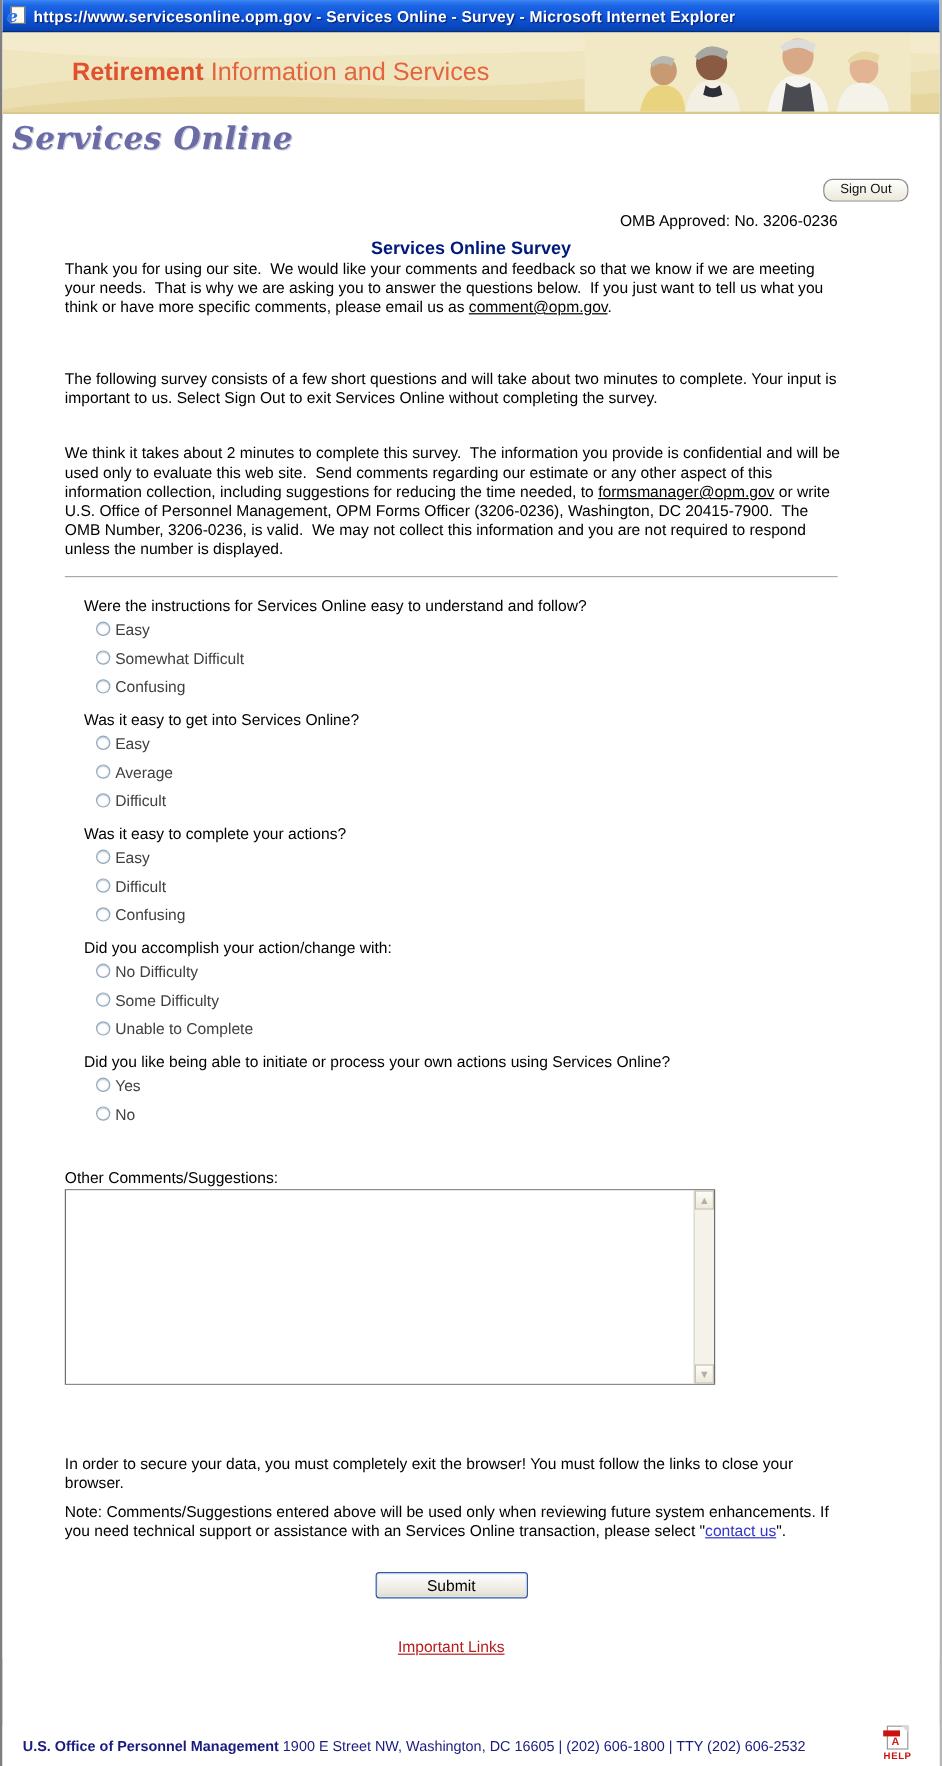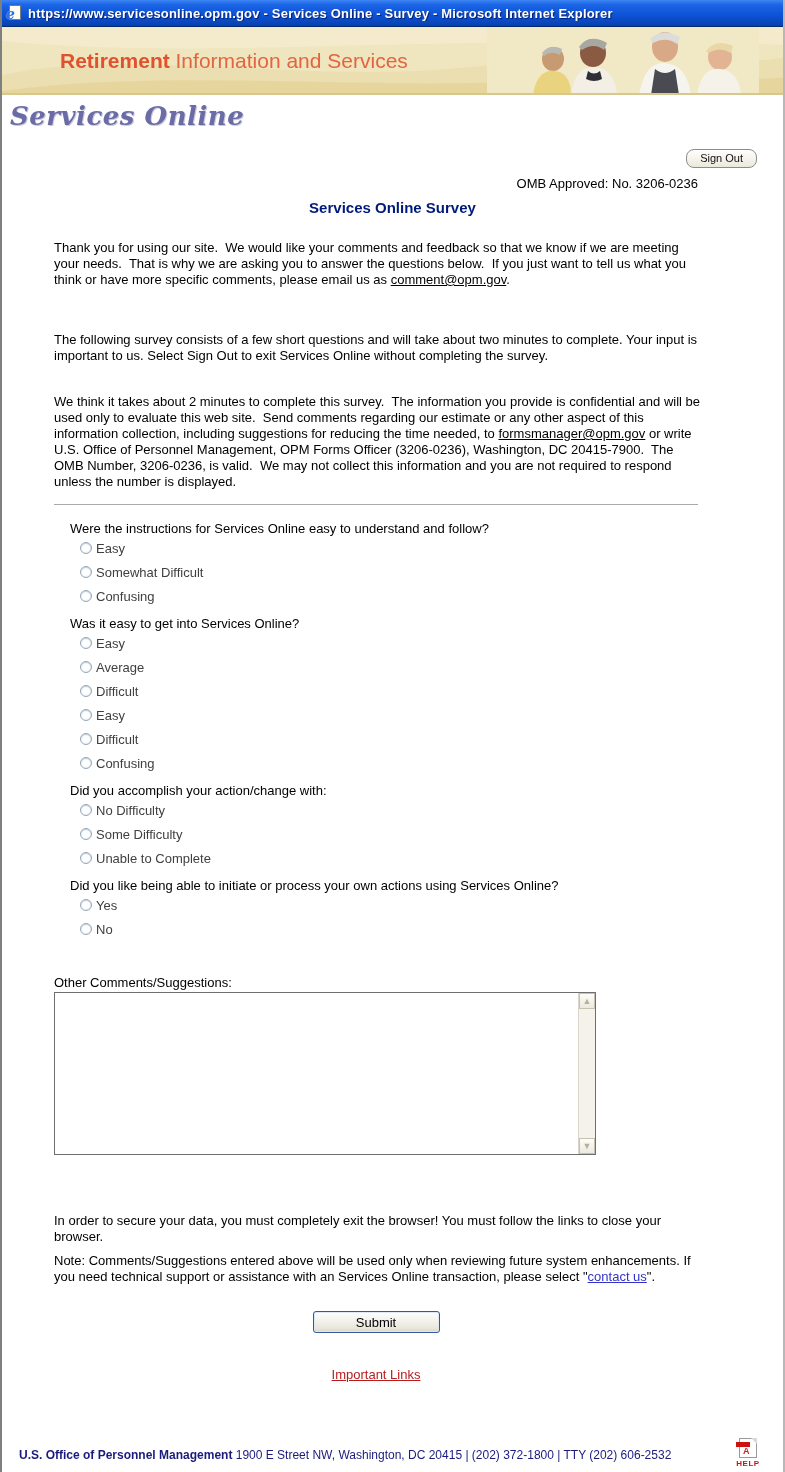--- a/index.html
+++ b/index.html
@@ -35,21 +35,21 @@
 
   .signout-row { text-align:right; padding-right:26px; margin-top:17px; }
   .btn-signout { display:inline-block; font-size:11px; color:#111; background:linear-gradient(180deg,#fefefe,#ece9da);
                  border:1px solid #8c8c8c; border-radius:8px; padding:2px 13px 3px; cursor:pointer; }
 
   .omb-row { text-align:right; margin:8px 85px 0 0; font-size:13px; color:#000; }
 
   .page-title { text-align:center; margin-top:8px; font-size:15px; font-weight:bold; color:#001a7a; }
 
   .copy { margin-left:52px; width:650px; font-size:13px; line-height:16px; color:#000; white-space:pre-wrap; }
-  .p1 { margin-top:24px; }
+  .p1 { }
   .p2 { margin-top:44px; }
   .p3 { margin-top:30px; }
   a.dark-link { color:#000; text-decoration:underline; cursor:pointer; }
   a.blue-link { color:#3333cc; text-decoration:underline; cursor:pointer; }
 
   hr.rule { border:none; border-top:1px solid #a9a9a9; margin:14px 85px 0 52px; }
 
   
   .questions { margin-top:8px; }
   .q-label { margin-left:68px; font-size:13px; color:#000; padding-top:8px; }
@@ -182,20 +182,21 @@
       </div>
       <div class="opt-row">
         <span class="radio"></span>
         <span class="opt-label">Average</span>
       </div>
       <div class="opt-row">
         <span class="radio"></span>
         <span class="opt-label">Difficult</span>
       </div>
 
+      <div class="q-label">Was it easy to complete your actions?</div>
       <div class="opt-row">
         <span class="radio"></span>
         <span class="opt-label">Easy</span>
       </div>
       <div class="opt-row">
         <span class="radio"></span>
         <span class="opt-label">Difficult</span>
       </div>
       <div class="opt-row">
         <span class="radio"></span>
@@ -246,21 +247,21 @@
     </div>
 
     <div class="important-row">
       <a class="red-link">Important Links</a>
     </div>
 
   </div>
 
   <div class="footer">
     <span class="agency">U.S. Office of Personnel Management</span>
-    <span>1900 E Street NW, Washington, DC 20415 | (202) 372-1800 | TTY (202) 606-2532</span>
+    <span>1900 E Street NW, Washington, DC 16605 | (202) 606-1800 | TTY (202) 606-2532</span>
     <div class="pdf-help">
       <div class="pdf-page">
         <span class="fold"></span>
           <span class="ribbon"></span>
           <span class="squig">A</span>
       </div>
       <div class="help-label">HELP</div>
     </div>
   </div>
 

